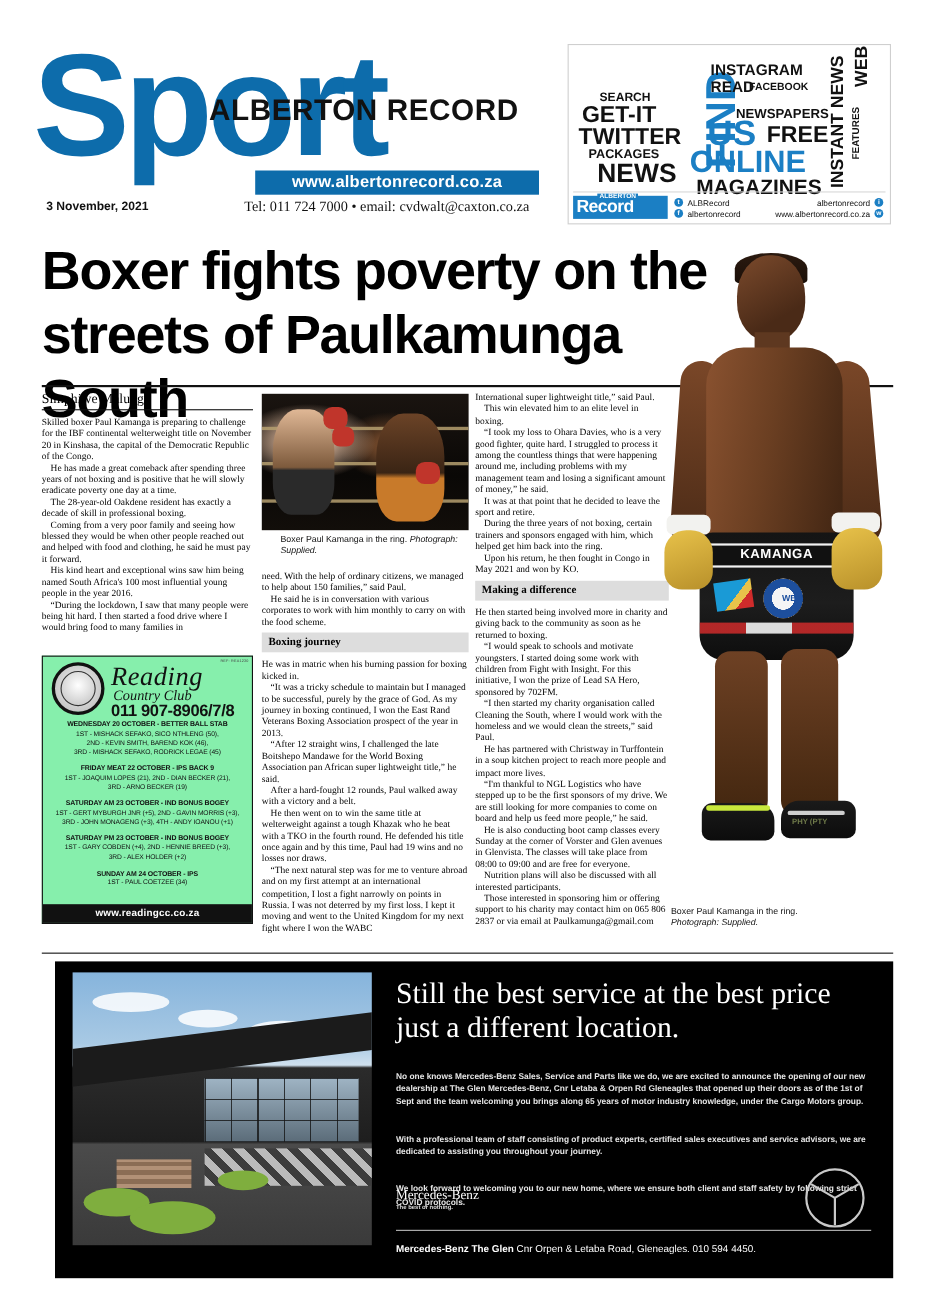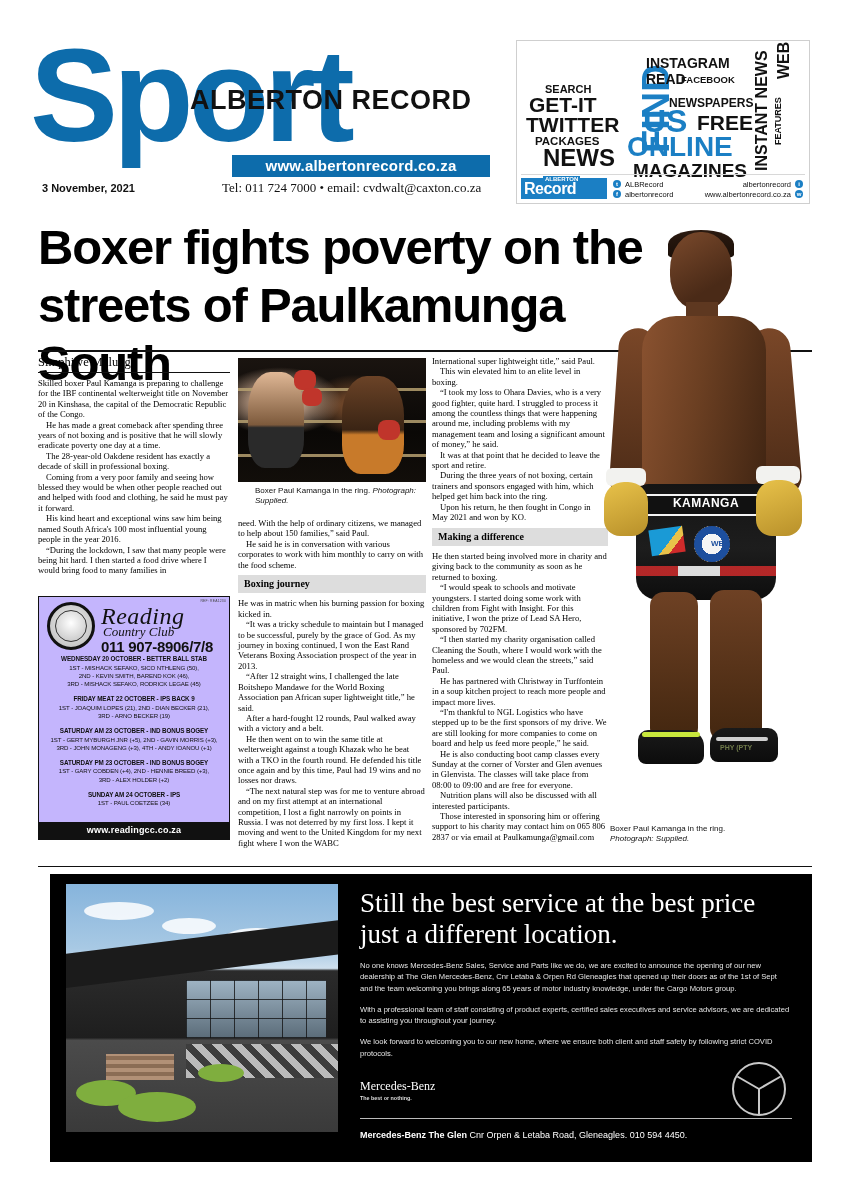--- a/index.html
+++ b/index.html
@@ -115,21 +115,21 @@
   .rp-fig { position:absolute; border-radius:40% 40% 30% 30%; }
   .cap {
     position:absolute; font-family:"Liberation Sans", sans-serif;
     font-size:8px; line-height:10px; color:#111;
   }
   .cap em { font-style:italic; }
 
   
   .rcc {
     position:absolute; left:38px; top:596px; width:192px; height:244px;
-    border:1px solid #111; background:#c4b5fd;
+    border:1px solid #111; background:#86efac;
   }
   .rcc-top { position:absolute; left:0; top:0; right:0; height:56px; }
   .rcc-badge {
     position:absolute; left:8px; top:5px; width:48px; height:48px; border-radius:50%;
     border:3px solid #111; background:radial-gradient(circle at 50% 45%, #f2f2f2, #c9c9c9 70%, #9d9d9d);
   }
   .rcc-badge::after{
     content:""; position:absolute; inset:5px; border-radius:50%;
     border:1px solid #333;
     background:radial-gradient(circle at 50% 40%, #fff, #bdbdbd);
@@ -240,21 +240,21 @@
     background:repeating-linear-gradient(45deg,#d8d8d8 0 7px,#3a3a3a 7px 14px); opacity:.8; }
   .mb-shrub { position:absolute; border-radius:50%; background:#7fae3e; }
   .mb-steps { position:absolute; left:40px; top:170px; width:68px; height:26px;
     background:repeating-linear-gradient(0deg,#b29177 0 4px,#8b6d55 4px 8px); }
   .mb-copy { position:absolute; left:310px; top:14px; width:430px; color:#fff; }
   .mb-head {
     font-family:"Liberation Serif", serif; font-size:27px; line-height:31px; color:#fff;
   }
   .mb-para {
     font-family:"Liberation Sans", sans-serif; font-size:7.6px; line-height:11.3px;
-    color:#e6e6e6; margin-top:10px;
+    color:#e6e6e6; margin-top:23px;font-weight:bold;
   }
   .mb-benz {
     position:absolute; left:310px; top:205px; color:#fff;
     font-family:"Liberation Serif", serif; font-size:12px;
   }
   .mb-slogan {
     position:absolute; left:310px; top:221px; color:#ddd;
     font-family:"Liberation Sans", sans-serif; font-size:5.4px; font-weight:bold;
   }
   .mb-star {

